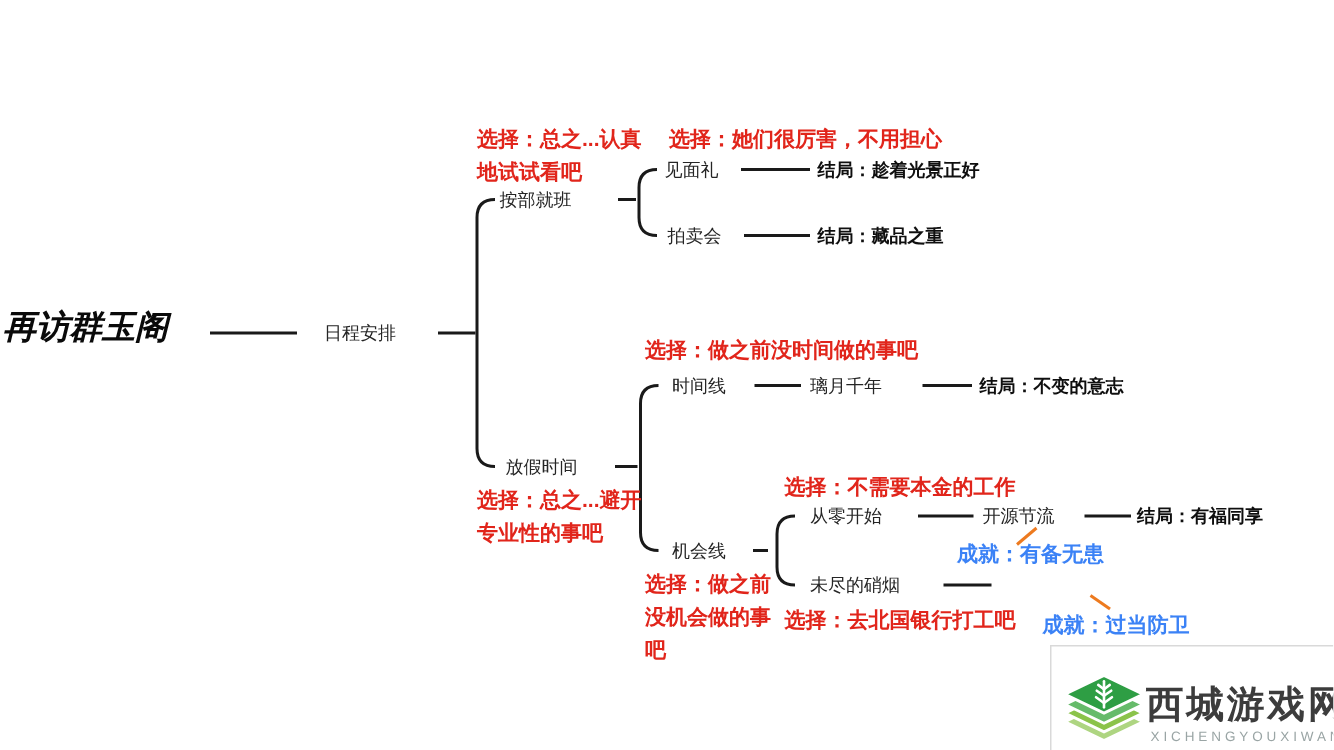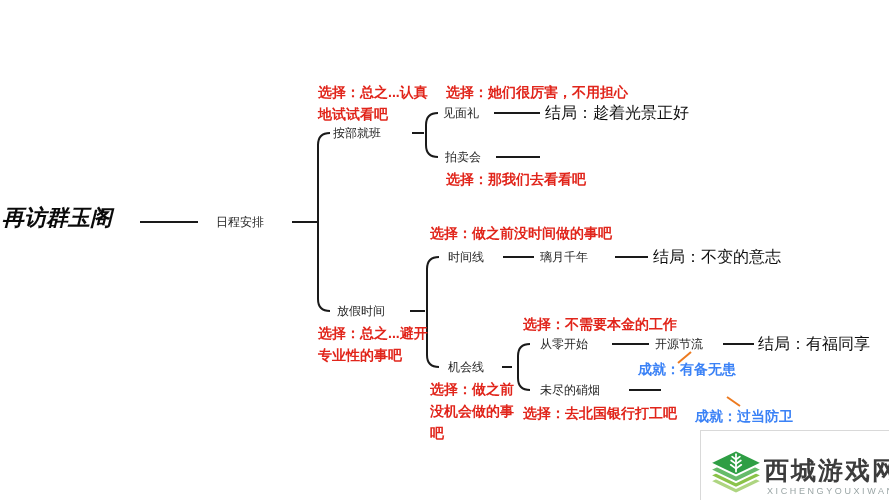--- a/index.html
+++ b/index.html
@@ -5,21 +5,21 @@
   html,body{margin:0;padding:0;background:#fff;}
   #stage{
     position:relative;width:889px;height:500px;background:#fff;overflow:hidden;
     font-family:"Liberation Sans","DejaVu Sans",sans-serif;
   }
   .node{
     position:absolute;font-size:12px;line-height:20px;color:#252525;white-space:nowrap;
   }
   .root{font-size:22px;line-height:26px;font-weight:bold;color:#0a0a0a;font-style:italic;}
   .ending{
-    position:absolute;font-size:16px;line-height:20px;font-weight:normal;color:#0f0f0f;white-space:nowrap;
+    position:absolute;font-size:12px;line-height:20px;font-weight:bold;color:#0f0f0f;white-space:nowrap;
   }
   .choice{
     position:absolute;font-size:14px;line-height:22px;font-weight:bold;color:#e1251b;white-space:pre-line;
   }
   .achieve{
     position:absolute;font-size:14px;line-height:18px;font-weight:bold;color:#3b82f6;white-space:nowrap;
   }
   svg.connectors{position:absolute;left:0;top:0;}
   .wm-line{position:absolute;background:#d9d9d9;}
   .wm-title{
@@ -67,21 +67,21 @@
 
   <div class="choice" style="left:318px;top:81px">选择：总之...认真
 地试试看吧</div>
   <div class="node" style="left:333px;top:123px">按部就班</div>
 
   <div class="choice" style="left:446px;top:81px">选择：她们很厉害，不用担心</div>
   <div class="node" style="left:443px;top:103px">见面礼</div>
   <div class="ending" style="left:545px;top:103px">结局：趁着光景正好</div>
 
   <div class="node" style="left:445px;top:147px">拍卖会</div>
-  <div class="choice" style="left:446px;top:168px">选择：那我们去看看吧</div>
+  <div class="ending" style="left:545px;top:147px">结局：藏品之重</div>
 
   <div class="node" style="left:337px;top:301px">放假时间</div>
   <div class="choice" style="left:318px;top:322px">选择：总之...避开
 专业性的事吧</div>
 
   <div class="choice" style="left:430px;top:222px">选择：做之前没时间做的事吧</div>
   <div class="node" style="left:448px;top:247px">时间线</div>
   <div class="node" style="left:540px;top:247px">璃月千年</div>
   <div class="ending" style="left:653px;top:247px">结局：不变的意志</div>
 

